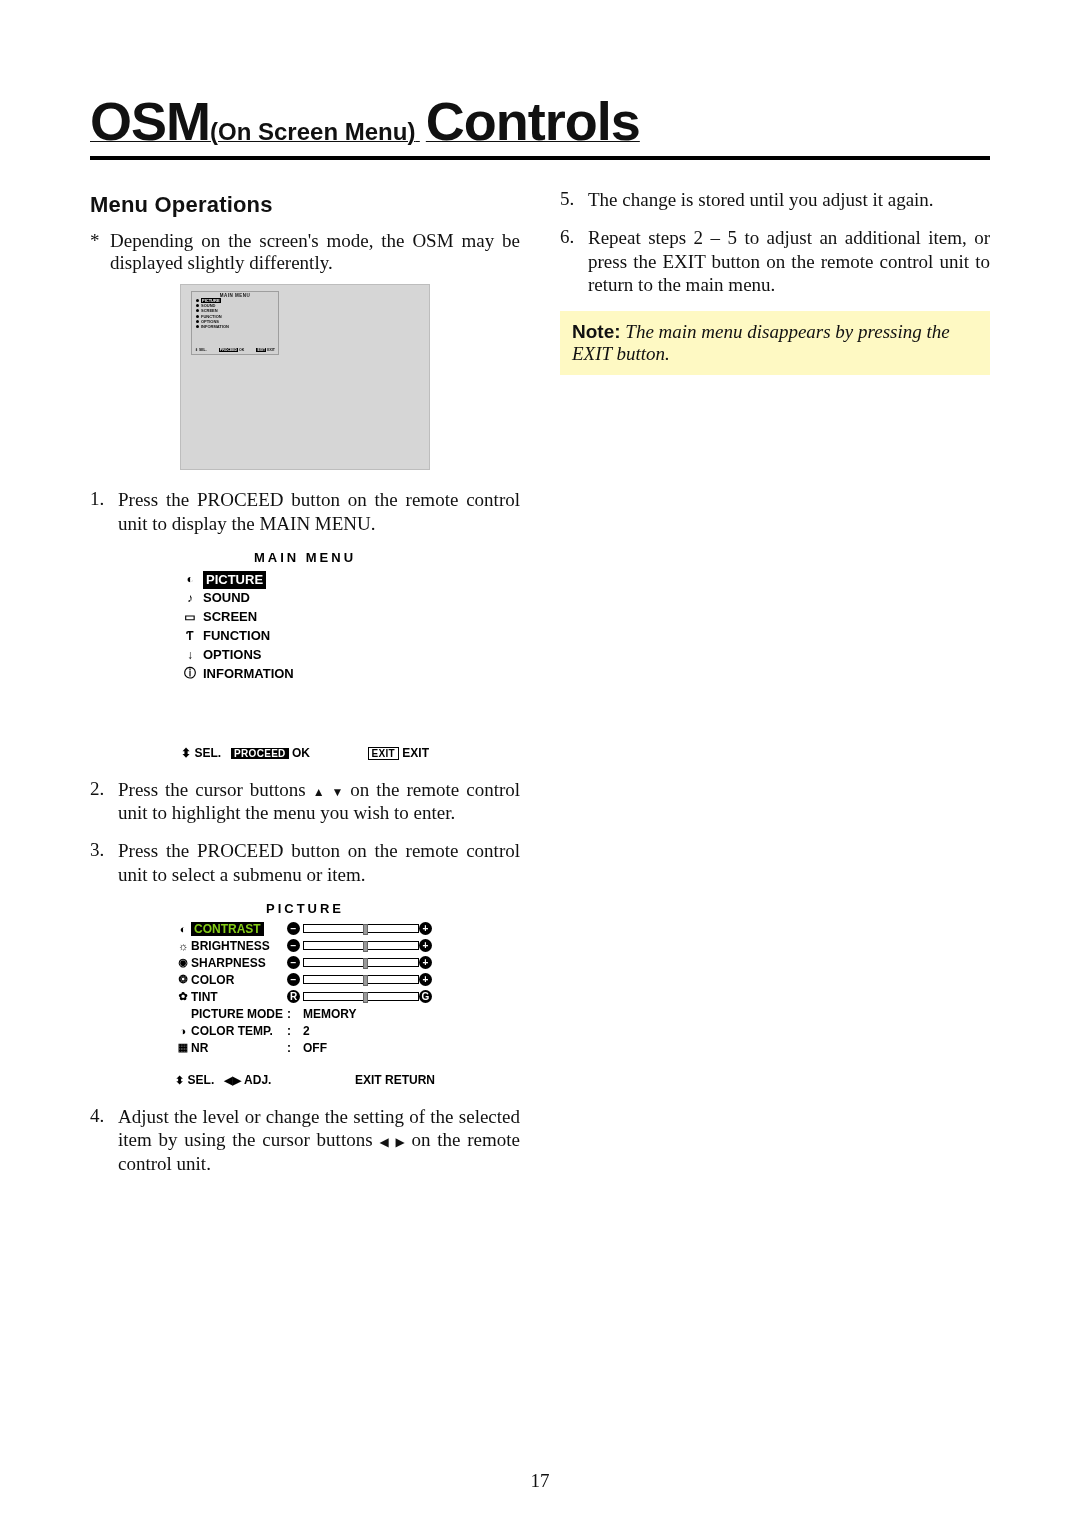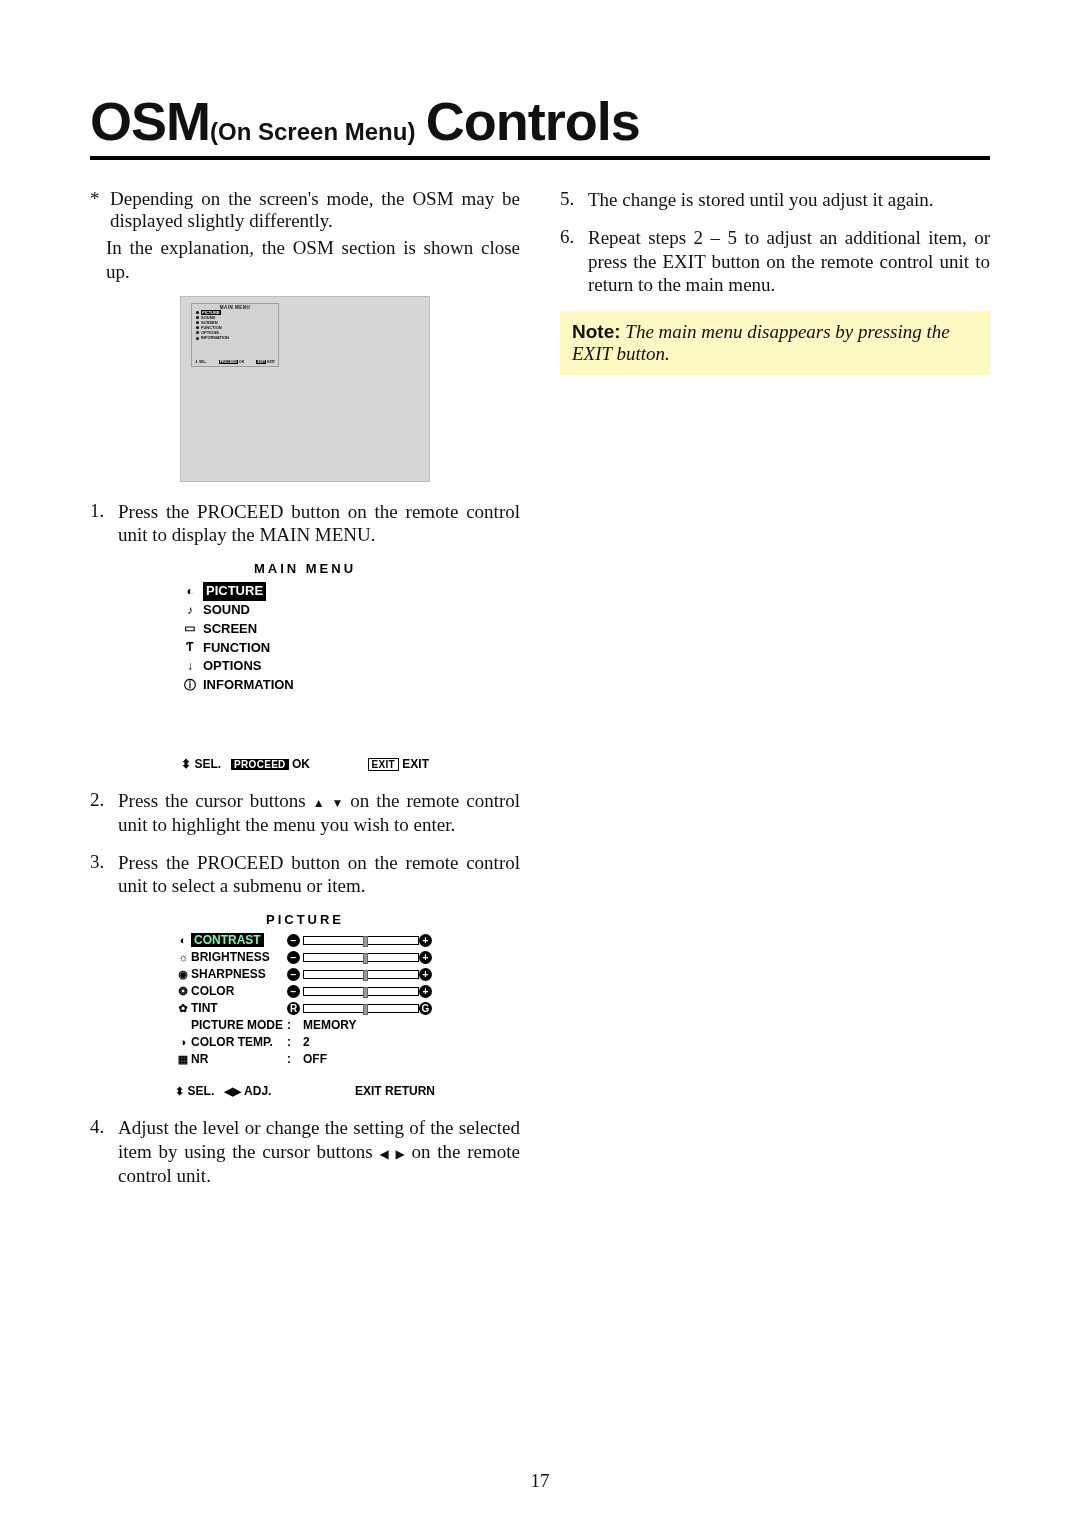--- a/index.html
+++ b/index.html
@@ -13,20 +13,21 @@
   }
   .page {
     padding: 90px 90px 0 90px;
   }
   .title-line {
     border-bottom: 4px solid #000;
     padding-bottom: 4px;
     margin-bottom: 28px;
     font-family: Arial, Helvetica, sans-serif;
     font-weight: 900;
+    text-decoration: underline;
   }
   .title-line .t1 { font-size: 54px; letter-spacing: -1px; }
   .title-line .t2 { font-size: 24px; font-weight: 800; }
   .title-line .t3 { font-size: 54px; letter-spacing: -1px; margin-left: 6px; }
 
   .cols { display: flex; gap: 40px; }
   .col { width: 430px; }
   .col.left { width: 430px; }
   .col.right { width: 430px; }
 
@@ -94,21 +95,21 @@
   .osm2 {
     width: 260px;
     font-family: Arial, Helvetica, sans-serif;
     font-weight: 800;
     color:#000;
   }
   .osm2 .hdr { text-align:center; font-size:13px; letter-spacing:3px; margin-bottom:6px; }
   .osm2 .grid { display:grid; grid-template-columns: 16px 96px 16px 1fr 16px; row-gap:3px; align-items:center; font-size:12px; }
   .osm2 .grid .ic { text-align:center; font-size:11px; }
   .osm2 .grid .lab {}
-  .osm2 .grid .sel .labtxt { background:#000; color:#86efac; padding:0 3px; }
+  .osm2 .grid .sel .labtxt { background:#000; color:#84cc16; padding:0 3px; }
   .osm2 .minus, .osm2 .plus, .osm2 .capR, .osm2 .capG {
     width:13px; height:13px; border-radius:50%; background:#000; color:#fff; display:inline-flex; align-items:center; justify-content:center; font-size:10px; font-weight:900;
   }
   .osm2 .bar { height:9px; border:1.5px solid #000; position:relative; background:#fff; }
   .osm2 .bar .thumb { position:absolute; top:-1px; width:5px; height:11px; background:#9a9a9a; border:1px solid #666; }
   .osm2 .txtval { grid-column: 3 / span 3; }
   .osm2 .foot { margin-top: 18px; display:flex; align-items:center; gap:10px; font-size:12px; }
   .osm2 .seltxt .arrw { font-size:11px; }
 
   .tri { display:inline-block; font-size:12px; line-height:1; }
@@ -132,26 +133,26 @@
 <div class="page">
 
   <div class="title-line">
     <span class="t1">OSM</span><span class="t2">(On Screen Menu)</span>
     <span class="t3">Controls</span>
   </div>
 
   <div class="cols">
 
     <div class="col left">
+      <div class="section-head">Menu Operations</div>
 
       <div class="star-row">
         <div class="star">*</div>
         <div class="txt">Depending on the screen's mode, the OSM may be displayed slightly differently.</div>
       </div>
-      <p class="body indent">In the explanation, the OSM section is shown close up.</p>
 
       <div class="diagram-wrap">
         <div class="tv">
           <div class="osm-mini">
             <div class="hdr">MAIN MENU</div>
             <div id="mini-items">
                 <div class="mi sel">
                   <span class="dot"></span>
                   <span class="lab">PICTURE</span>
                 </div>

